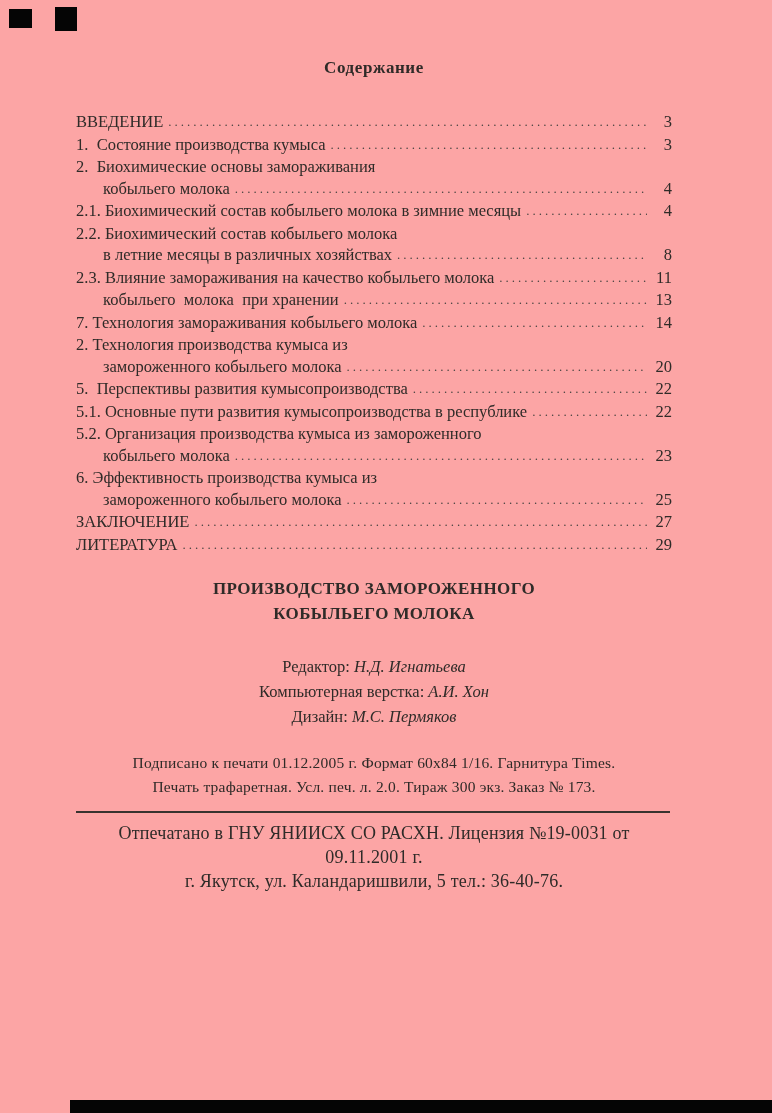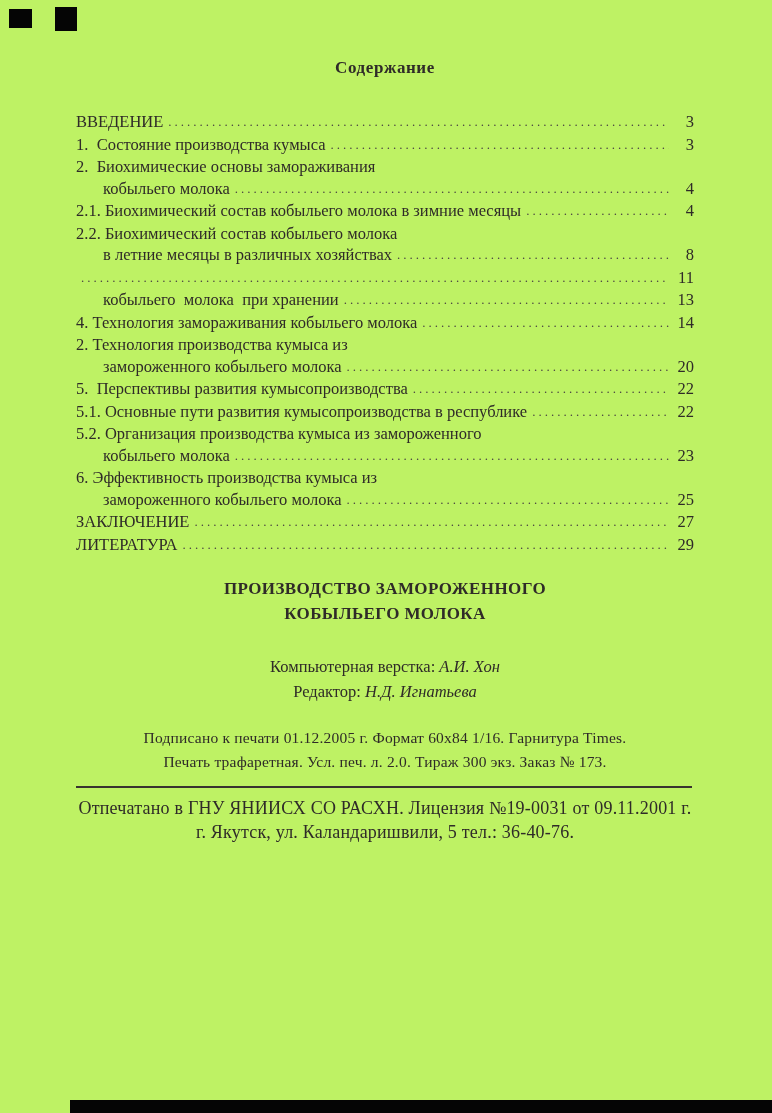--- a/index.html
+++ b/index.html
@@ -6,22 +6,22 @@
   html, body { background: #888; }
   body {
     width: 772px; height: 1113px;
     font-family: "Liberation Serif", "DejaVu Serif", serif;
     color: #2f2b28;
     position: relative;
     margin: 0 auto;
   }
   .page {
     position: absolute; inset: 0;
-    background: #bef264;
-    padding: 58px 78px 0 76px;
+    background: #fca5a5;
+    padding: 58px 100px 0 76px;
     overflow: hidden;
   }
   
   .artifact { position: absolute; background: #050505; }
   .a-tl1 { left: 9px;  top: 9px;  width: 23px; height: 19px; }
   .a-tl2 { left: 55px; top: 7px;  width: 22px; height: 24px; }
   .a-bottom { left: 70px; right: 0; bottom: 0; height: 13px; }
 
   .toc-title {
     text-align: center; font-weight: bold; font-size: 17px;
@@ -96,34 +96,35 @@
           <span class="toc-label">2.2. Биохимический состав кобыльего молока</span>
         </div>
         <div class="toc-line cont">
           <span class="toc-label">в летние месяцы в различных хозяйствах</span>
           <span class="toc-dots">........................................................................................................................</span>
           <span class="toc-page">8</span>
         </div>
       </div>
       <div class="toc-entry">
         <div class="toc-line">
+          <span class="toc-label">2.3. Влияние замораживания на качество кобыльего молока</span>
           <span class="toc-dots">........................................................................................................................</span>
           <span class="toc-page">11</span>
         </div>
       </div>
       <div class="toc-entry">
         <div class="toc-line cont">
           <span class="toc-label">кобыльего  молока  при хранении</span>
           <span class="toc-dots">........................................................................................................................</span>
           <span class="toc-page">13</span>
         </div>
       </div>
       <div class="toc-entry">
         <div class="toc-line">
-          <span class="toc-label">4. Технология замораживания кобыльего молока</span>
+          <span class="toc-label">7. Технология замораживания кобыльего молока</span>
           <span class="toc-dots">........................................................................................................................</span>
           <span class="toc-page">14</span>
         </div>
       </div>
       <div class="toc-entry">
         <div class="toc-line">
           <span class="toc-label">2. Технология производства кумыса из</span>
         </div>
         <div class="toc-line cont">
           <span class="toc-label">замороженного кобыльего молока</span>
@@ -182,22 +183,23 @@
     </div>
 
   <div class="colophon">
 
     <div class="book-title">
       <div>ПРОИЗВОДСТВО ЗАМОРОЖЕННОГО</div>
       <div>КОБЫЛЬЕГО МОЛОКА</div>
     </div>
 
     <div class="credits" id="credits">
+        <div><span>Редактор: </span><span class="credit-name">Н.Д. Игнатьева</span></div>
         <div><span>Компьютерная верстка: </span><span class="credit-name">А.И. Хон</span></div>
-        <div><span>Редактор: </span><span class="credit-name">Н.Д. Игнатьева</span></div>
+        <div><span>Дизайн: </span><span class="credit-name">М.С. Пермяков</span></div>
       </div>
 
     <div class="printinfo">
       <div>Подписано к печати 01.12.2005 г.  Формат 60х84 1/16. Гарнитура Times.</div>
       <div>Печать трафаретная.  Усл. печ. л. 2.0. Тираж 300 экз. Заказ № 173.</div>
     </div>
 
     <hr class="rule">
 
     <div class="printer">

